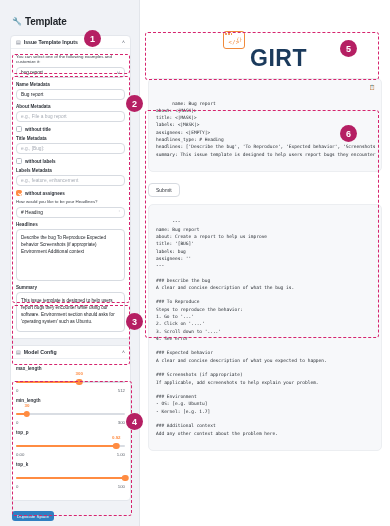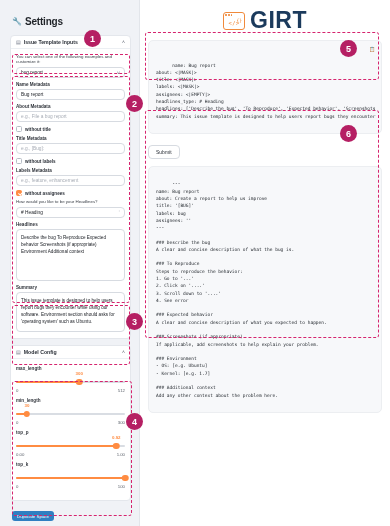--- a/index.html
+++ b/index.html
@@ -217,20 +217,21 @@
     position: absolute; right: 2px; top: 5px;
     font-family: "DejaVu Sans Mono", monospace;
     font-size: 4.6px; color: #f08a3c;
   }
   .logo-text {
     font-size: 23px;
     font-weight: bold;
     color: #1b3a5c;
     letter-spacing: 0.5px;
     line-height: 1;
+    margin-top: 38px;
   }
 
   .code-card {
     background: #f7f8fa;
     border: 1px solid #eceef1;
     border-radius: 5px;
     padding: 6px 7px;
     position: relative;
     font-family: "DejaVu Sans Mono", monospace;
     font-size: 4.5px;
@@ -283,21 +284,21 @@
 </style>
 </head>
 <body>
 
 <div class="app">
 
   <div class="sidebar">
 
     <div class="settings-head">
       <span class="wrench">🔧</span>
-      <span class="settings-title">Settings</span>
+      <span class="settings-title">Template</span>
     </div>
 
     <div class="expander">
       <div class="expander-head">
         <span class="expander-head-left">
           <span class="mini-icon">▤</span>
           <span class="expander-label">Issue Template Inputs</span>
         </span>
         <span class="chev">˄</span>
       </div>

